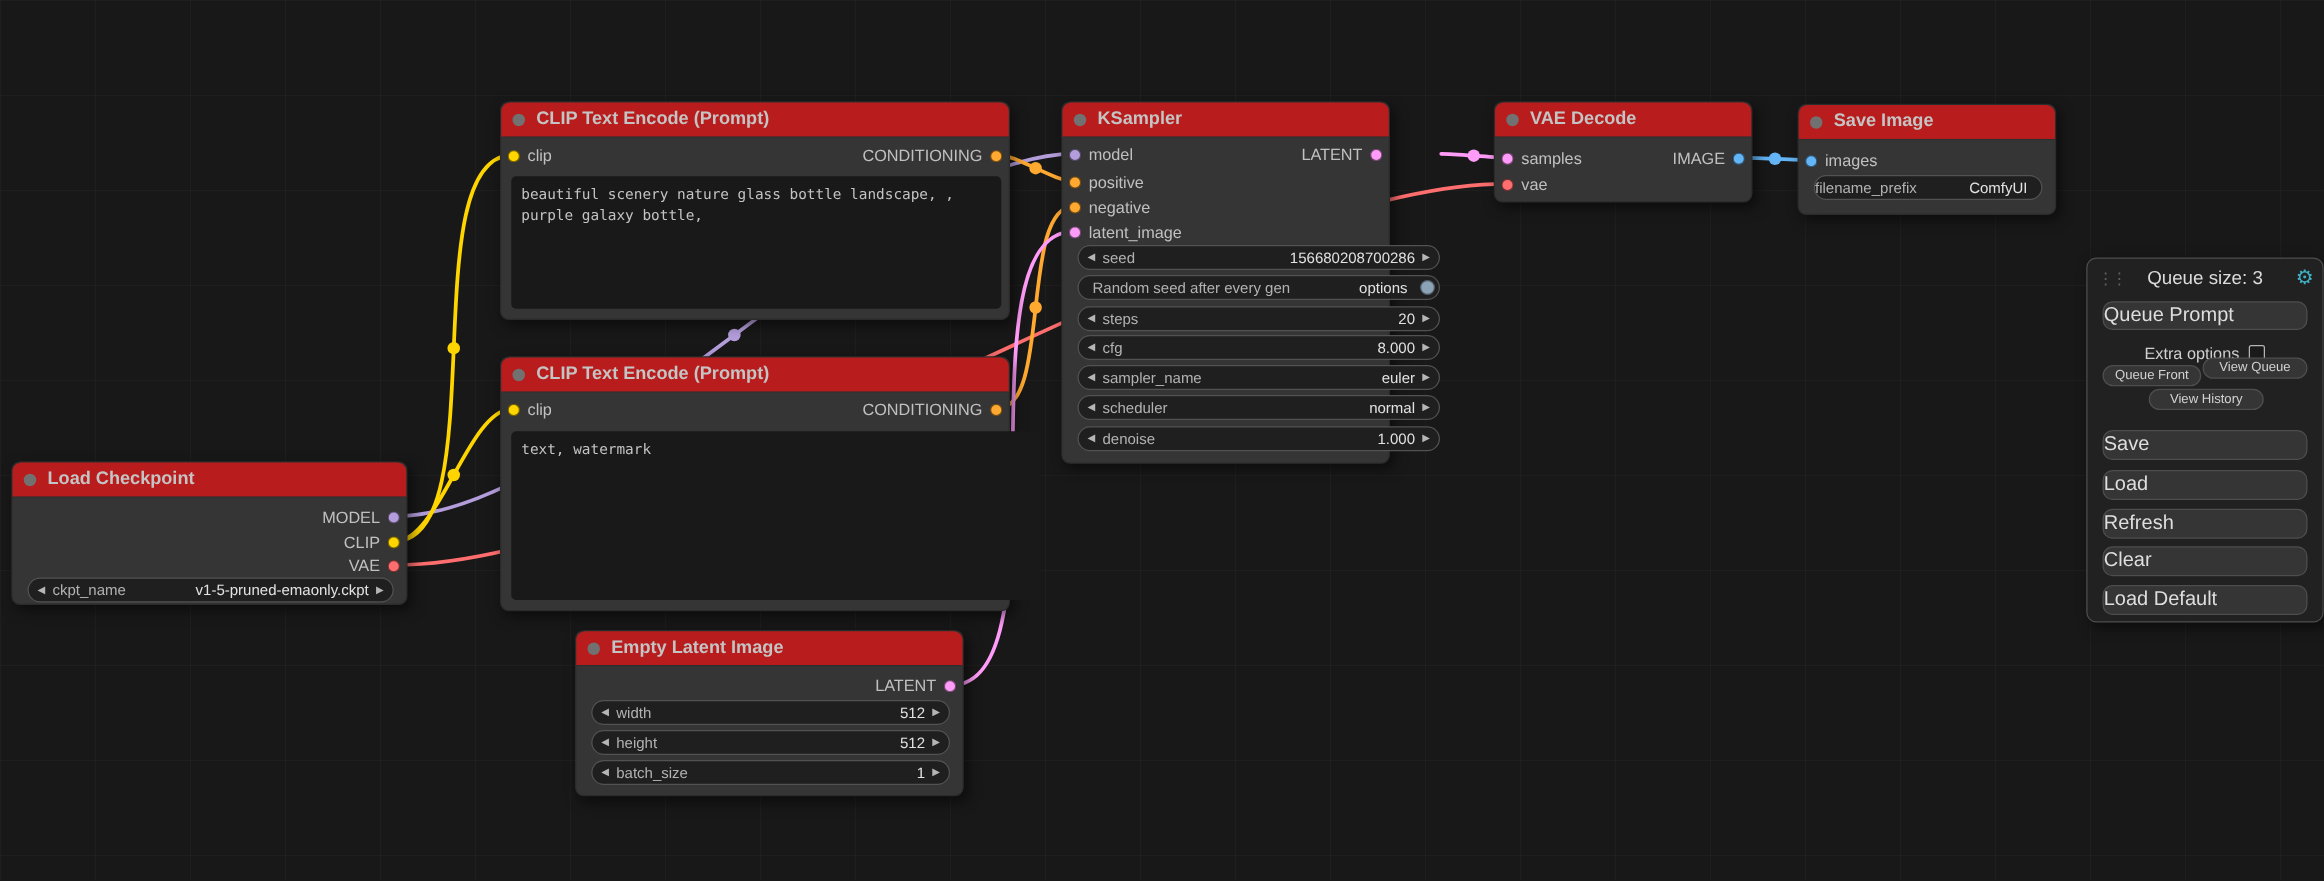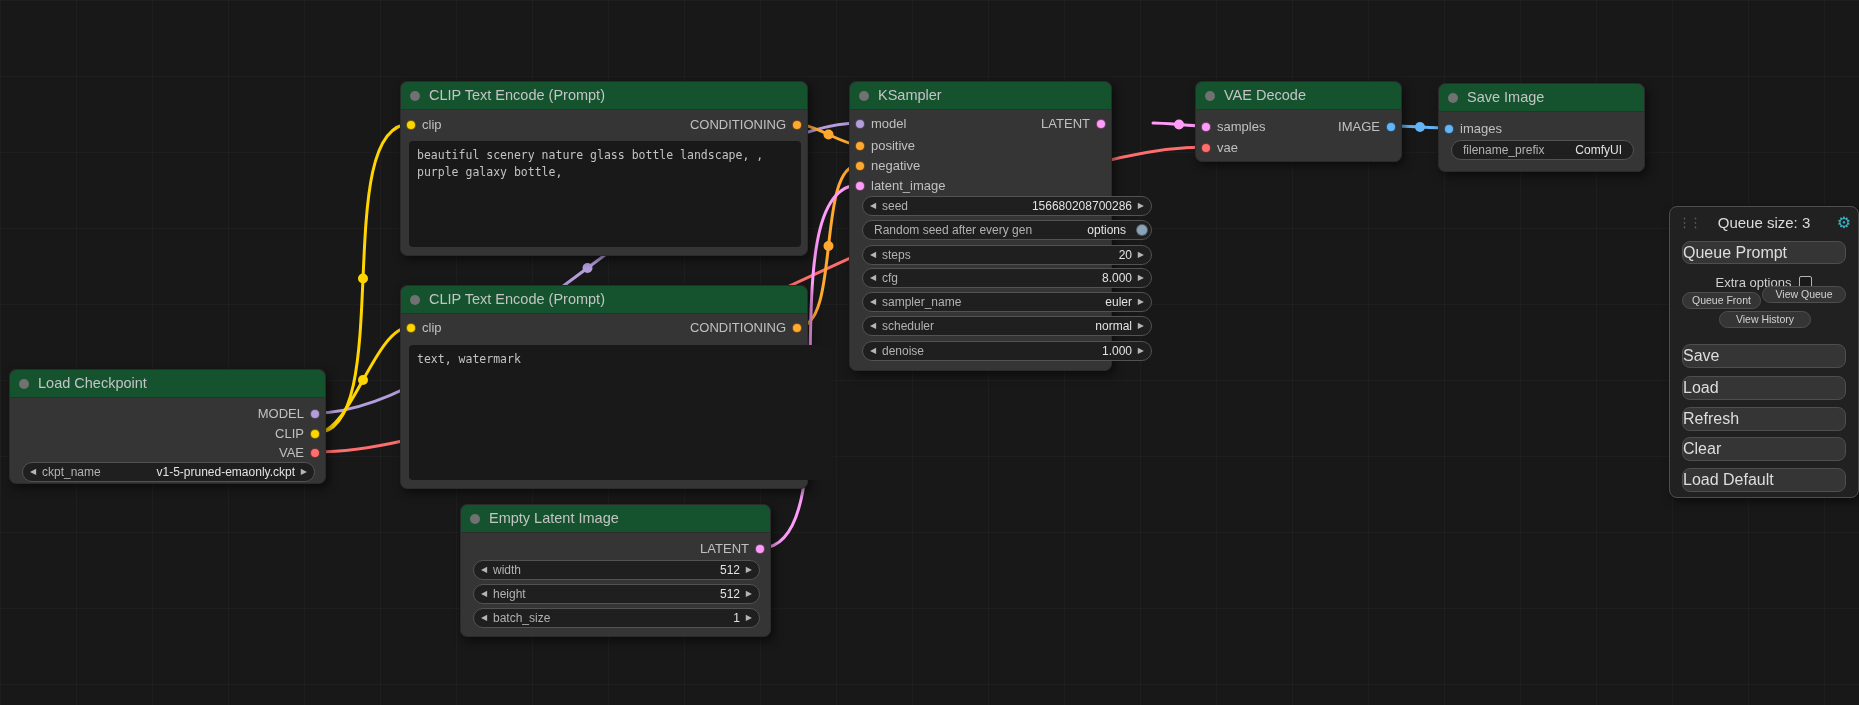--- a/index.html
+++ b/index.html
@@ -15,43 +15,43 @@
   }
   #wires { position:absolute; left:0; top:0; z-index:1; }
   .node {
     position:absolute; z-index:2;
     background:#353535; border-radius:7px;
     box-shadow:3px 4px 10px rgba(0,0,0,.5);
     border:1px solid #2b2b2b;
   }
   .node-title {
     position:absolute; top:0; left:0; right:0; height:28px;
-    background:#14532d; border-radius:7px 7px 0 0;
+    background:#b91c1c; border-radius:7px 7px 0 0;
     border-bottom:1px solid #2e2e2e;
-    color:#c4c4c4; font-size:14.5px; line-height:27px; white-space:nowrap;
+    color:#c4c4c4; font-size:14.5px; line-height:27px; white-space:nowrap;font-weight:bold;
   }
   .collapse-dot { position:absolute; left:9px; top:9px; width:10px; height:10px; border-radius:50%; background:#717171; }
   .node-title .t { margin-left:28px; }
   .row { position:absolute; left:0; right:0; height:20px; line-height:20px; font-size:13px; color:#c0c0c0; white-space:nowrap; }
   .dot { position:absolute; width:10px; height:10px; border-radius:50%; top:5px; border:1px solid rgba(0,0,0,.55); }
   .dot.in  { left:5px; }
   .dot.out { right:5px; }
   .lbl-in  { margin-left:21px; }
   .lbl-out { position:absolute; right:21px; }
   .widget {
     position:absolute; height:20px;
     background:#1f1f1f; border:1px solid #525252; border-radius:10px;
     font-size:12px; line-height:18px; color:#c6c6c6; white-space:nowrap;
   }
   .widget .arr { position:absolute; top:0; font-size:8px; color:#b5b5b5; line-height:18px; }
   .widget .arr.l { left:7px; }
   .widget .arr.r { right:7px; }
   .widget .wn { position:absolute; left:19px; color:#b2b2b2; }
   .widget .wv { position:absolute; right:19px; color:#e2e2e2; }
-  .widget.textw .wn { left:11px; }
+  .widget.textw .wn { left:0; }
   .widget.textw .wv { right:11px; }
   .widget.toggle .wn { left:11px; }
   .widget.toggle .wv { right:25px; }
   .knob { position:absolute; right:3px; top:3px; width:12px; height:12px; border-radius:50%; background:#8ca2b5; border:1px solid rgba(0,0,0,.4); }
   textarea.prompt {
     position:absolute; background:#191919; border:none; border-radius:4px;
     color:#c3c3c3; font-family:"DejaVu Sans Mono", monospace; font-size:11.5px; line-height:1.5;
     padding:6px 8px; resize:none; outline:none; overflow:hidden;
   }
   

